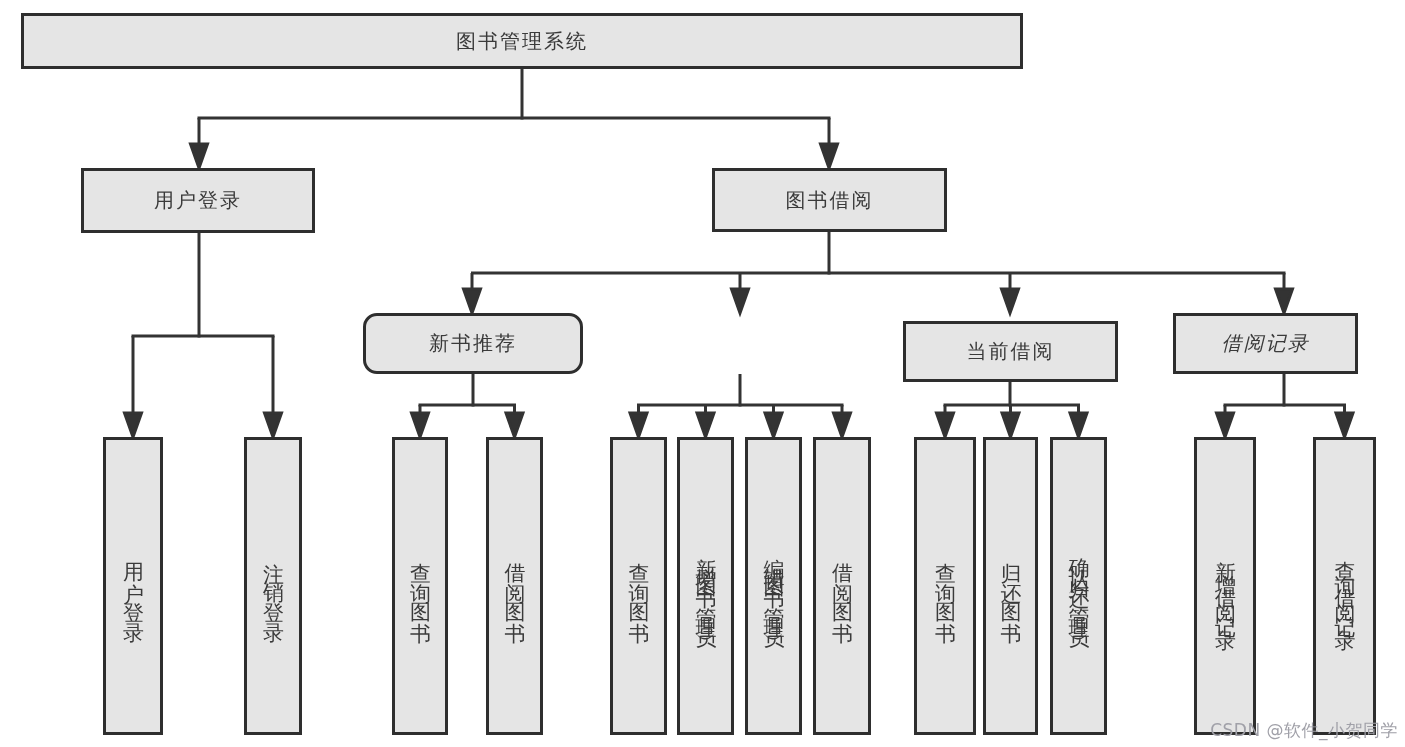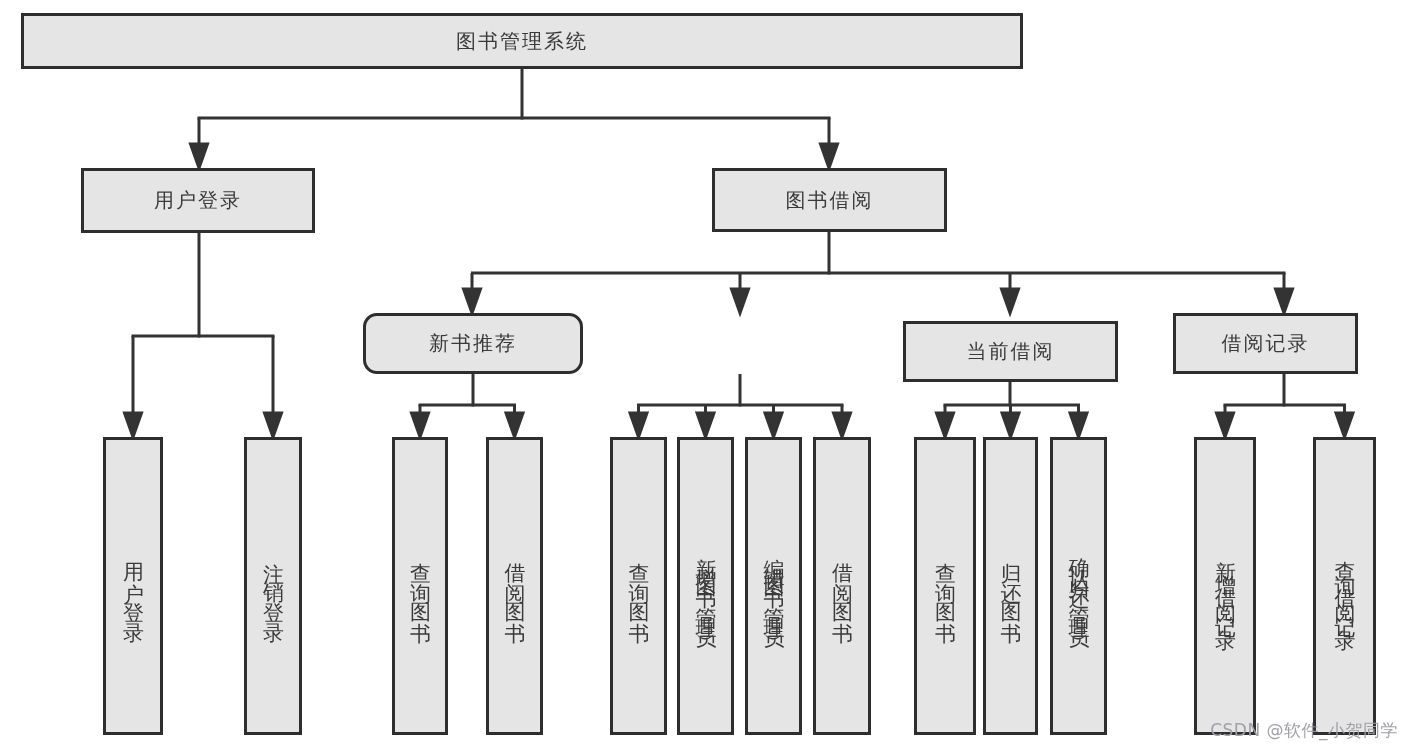--- a/index.html
+++ b/index.html
@@ -158,21 +158,21 @@
   <div class="node h" style="left:712px; top:168px; width:235px; height:64px;">
     <span>图书借阅</span>
   </div>
 
   <div class="node h" style="left:363px; top:313px; width:220px; height:61px;border-radius:14px;">
     <span>新书推荐</span>
   </div>
   <div class="node h" style="left:903px; top:313px; width:215px; height:61px;margin-top:8px;">
     <span>当前借阅</span>
   </div>
-  <div class="node h" style="left:1173px; top:313px; width:185px; height:61px;">
+  <div class="node h" style="left:1173px; top:313px; width:185px; height:61px;font-style:italic;">
     <span>借阅记录</span>
   </div>
 
   <div class="node leaf ls-lg" style="left:103px; width:60px;">
     <span class="vtext">用户登录</span>
   </div>
   <div class="node leaf ls-lg" style="left:244px; width:58px;">
     <span class="vtext">注销登录</span>
   </div>
 

